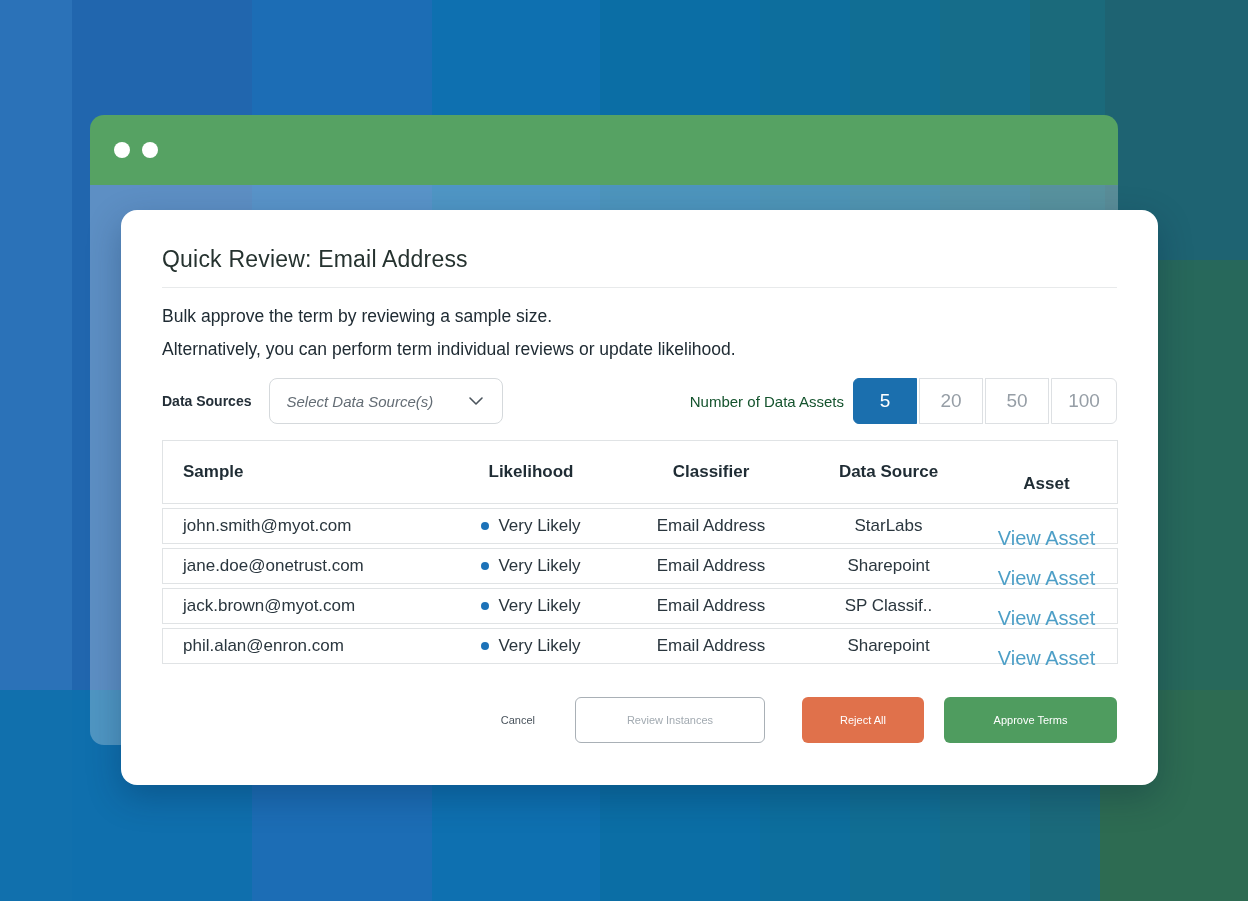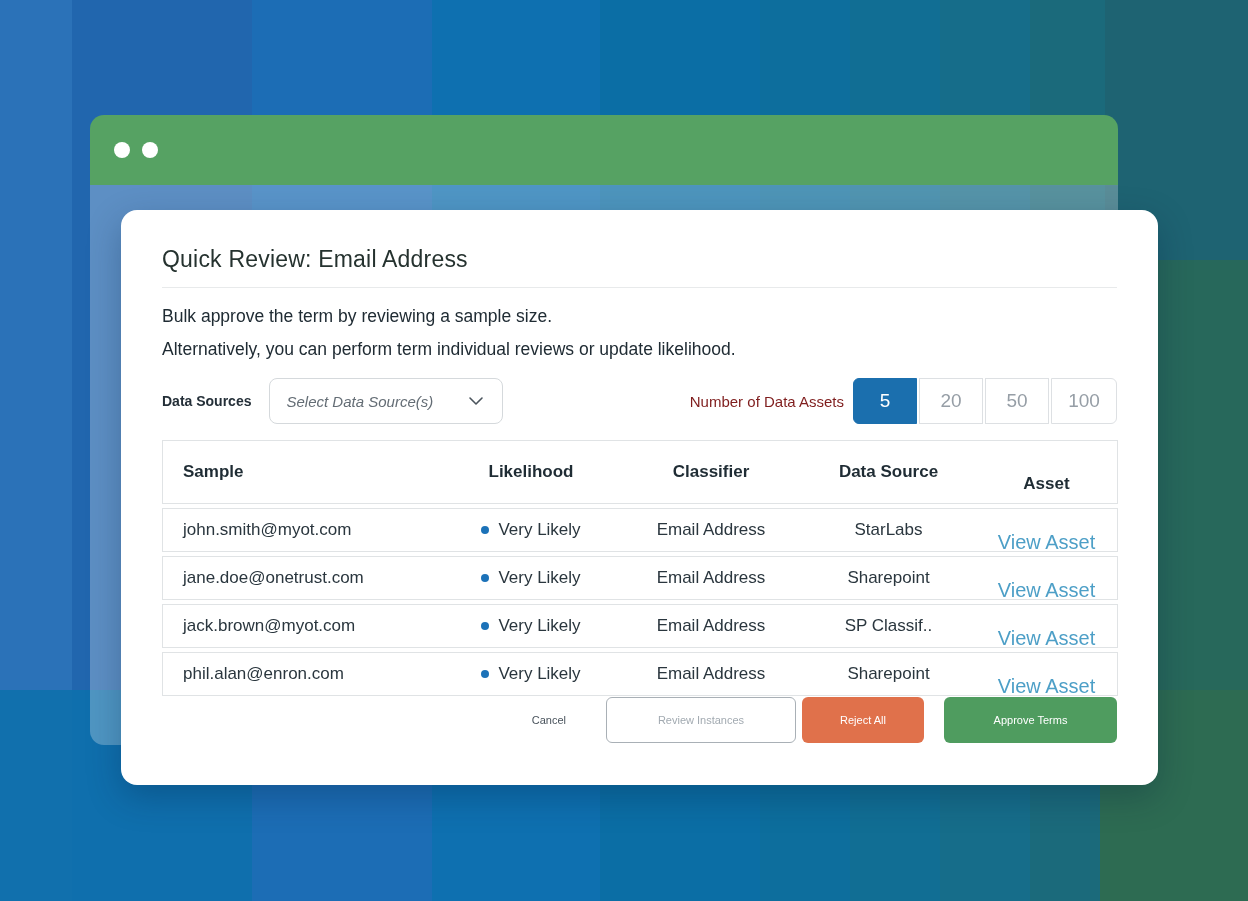--- a/index.html
+++ b/index.html
@@ -41,50 +41,50 @@
 
   
   .controls-row { position:absolute; left:41px; top:168px; width:955px; height:46px;
     display:flex; align-items:center; }
   .ds-label { font-size:14px; font-weight:700; color:#242F38; margin-right:18px; }
   .dropdown { width:234px; height:46px; border:1px solid #D5D9DC; border-radius:8px;
     background:#FFFFFF; display:flex; align-items:center; padding:0 16px; cursor:pointer; }
   .dropdown .ph { font-size:15px; font-style:italic; color:#646D75; flex:1; }
   .chev { width:20px; height:20px; flex:0 0 auto; }
   .assets-group { margin-left:auto; display:flex; align-items:center; }
-  .assets-label { font-size:15px; color:#7f1d1d; margin-right:9px; }
+  .assets-label { font-size:15px; color:#14532d; margin-right:9px; }
   .seg { height:46px; display:flex; align-items:center; justify-content:center;
     font-size:19px; background:#FFFFFF; border:1px solid #DDE0E3; color:#969EA6;
     margin-left:2px; cursor:pointer; }
   .seg.w1 { width:64px; } .seg.w2 { width:64px; } .seg.w3 { width:64px; } .seg.w4 { width:66px; }
   .seg.first { border-radius:6px 0 0 6px; margin-left:0; }
   .seg.last { border-radius:0 6px 6px 0; }
   .seg.selected { background:#1B6FAE; border-color:#1B6FAE; color:#FFFFFF; }
 
   
   .table { position:absolute; left:41px; top:230px; width:956px; }
-  .trow { display:flex; align-items:center; height:44px; border:1px solid #E0E3E5;
+  .trow { display:flex; align-items:center; height:36px; border:1px solid #E0E3E5;
     background:#FFFFFF; margin-bottom:4px; }
   .trow.head { height:64px; }
   .cell { display:flex; align-items:center; justify-content:center;
     font-size:17px; color:#2A363E; }
   .cell.c1 { flex:0 0 278px; justify-content:flex-start; padding-left:20px; }
   .cell.c2 { flex:0 0 180px; } .cell.c3 { flex:0 0 180px; }
   .cell.c4 { flex:0 0 175px; } .cell.c5 { flex:1;margin-top:24px; }
   .head .cell { font-weight:700; color:#1F2C34; }
   .dot-ind { width:8px; height:8px; border-radius:50%; background:#1C72B8; margin-right:9px; }
   .view-asset { color:#4D9FC7; font-weight:400; cursor:pointer; font-size:20px; }
 
   
   .footer { position:absolute; left:41px; top:487px; width:955px; height:46px;
     display:flex; align-items:center; justify-content:flex-end; }
   .btn { height:46px; display:flex; align-items:center; justify-content:center;
     border-radius:6px; font-size:11px; cursor:pointer; border:none; background:none; }
   .btn-cancel { color:#49535C; padding:0 20px; margin-right:20px; }
-  .btn-review { width:190px; background:#FFFFFF; border:1px solid #A9B0B6; color:#A2AAB1; margin-right:6px; }
+  .btn-review { width:190px; background:#FFFFFF; border:1px solid #A9B0B6; color:#A2AAB1; margin-right:37px; }
   .btn-reject { width:122px; background:#E0714B; color:#FFFFFF; margin-right:20px; }
   .btn-approve { width:173px; background:#4F9C5F; color:#FFFFFF; }
 </style>
 </head>
 <body>
 
 <div class="stage">
   <div class="bg-tile t1"></div>
   <div class="bg-tile t2"></div>
   <div class="bg-tile t3"></div>

